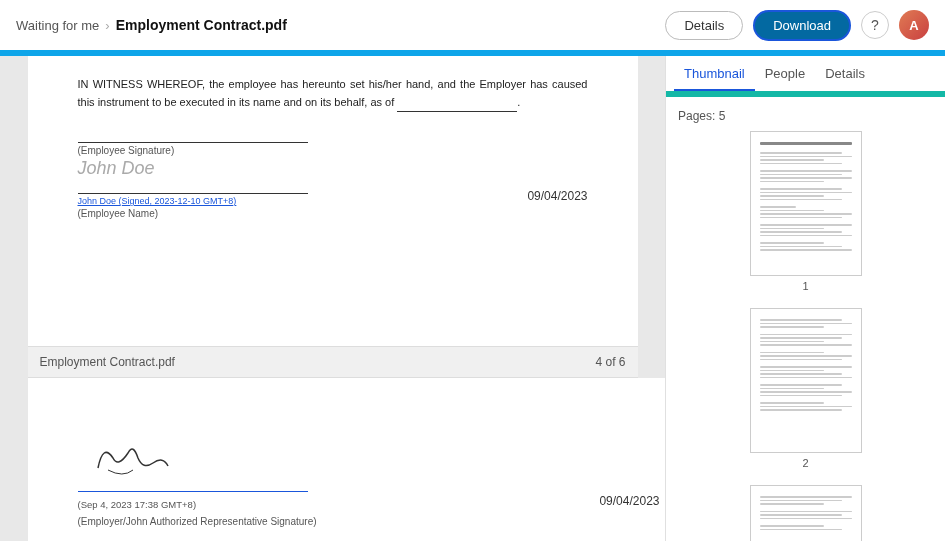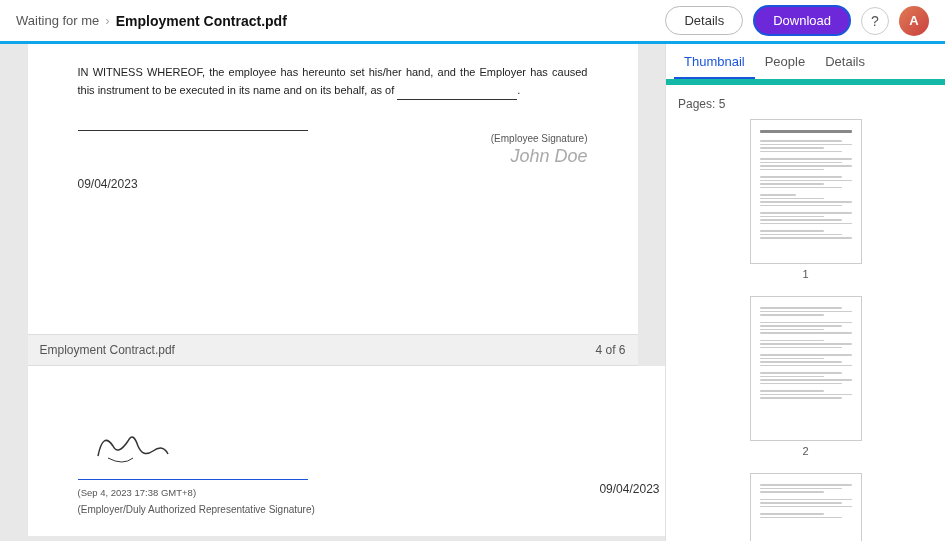--- a/index.html
+++ b/index.html
@@ -3,23 +3,23 @@
   <meta charset="utf-8">
   <style>
     * { box-sizing: border-box; margin: 0; padding: 0; }
     body { font-family: Arial, sans-serif; background: #f5f5f5; width: 945px; height: 541px; overflow: hidden; display: flex; flex-direction: column; }
 
     
     .header {
       display: flex;
       align-items: center;
       padding: 0 16px;
-      height: 44px;
-      background: #fff;
-      border-bottom: 3px solid #0ea5e9;
+      height: 56px;
+      background: #fff;
+      border-bottom: 6px solid #0ea5e9;
       flex-shrink: 0;
     }
     .breadcrumb {
       display: flex;
       align-items: center;
       gap: 6px;
       flex: 1;
     }
     .breadcrumb-waiting {
       color: #555;
@@ -43,21 +43,21 @@
       border: 1px solid #bbb;
       background: #fff;
       border-radius: 20px;
       padding: 6px 18px;
       font-size: 13px;
       cursor: pointer;
       color: #333;
     }
     .btn-download {
       border: 2px solid #1a56db;
-      background: #6d28d9;
+      background: #0369a1;
       border-radius: 20px;
       padding: 6px 18px;
       font-size: 13px;
       cursor: pointer;
       color: #fff;
       font-weight: 500;
     }
     .icon-help {
       width: 28px;
       height: 28px;
@@ -125,21 +125,20 @@
       margin-bottom: 12px;
     }
     .underline-blank {
       display: inline-block;
       border-bottom: 1px solid #333;
       width: 120px;
     }
 
     .sig-block {
       margin-top: 30px;
-      text-align: right;
     }
     .sig-line {
       border-top: 1px solid #333;
       width: 230px;
       margin-bottom: 2px;
     }
     .sig-label {
       font-size: 10px;
       color: #555;
     }
@@ -346,20 +345,25 @@
           <span>IN WITNESS WHEREOF, the employee has hereunto set his/her hand, and the Employer has caused this instrument to be executed in its name and on its behalf, as of</span>
           <span class="underline-blank">&nbsp;</span>.
         </p>
 
         <div class="sig-block">
           <div class="sig-line"></div>
           <div class="sig-label">(Employee Signature)</div>
           <div class="sig-name">John Doe</div>
 
           <div class="sig-date-row">
+            <div>
+              <div class="sig-line" style="margin-top:4px;"></div>
+              <div class="sig-signed-info">John Doe (Signed, 2023-12-10 GMT+8)</div>
+              <div class="sig-name-label">(Employee Name)</div>
+            </div>
             <div class="sig-date-val">09/04/2023</div>
           </div>
         </div>
       </div>
     </div>
 
     <div class="page-status">
       <span>Employment Contract.pdf</span>
       <span>4 of 6</span>
     </div>
@@ -372,21 +376,21 @@
             <path d="M 20 40 Q 25 15 35 30 Q 40 40 50 25 Q 55 15 60 30 Q 65 42 75 35 Q 85 28 90 38" stroke="#333" stroke-width="1.5" fill="none"></path>
             <path d="M 30 42 Q 45 50 55 42" stroke="#333" stroke-width="1" fill="none"></path>
           </svg>
           <div class="employer-sig-line"></div>
           <div class="employer-date-row">
             <div>
               <span class="employer-sig-date">(Sep 4, 2023 17:38 GMT+8)</span>
             </div>
             <div class="sig-date-val">09/04/2023</div>
           </div>
-          <div class="employer-sig-label">(Employer/Duly Authorized Representative Signature)</div>
+          <div class="employer-sig-label">(Employer/John Authorized Representative Signature)</div>
         </div>
       </div>
     </div>
 
   </div>
 
   <div class="right-panel">
 
     <div class="right-tabs">
       <div class="right-tab active">

